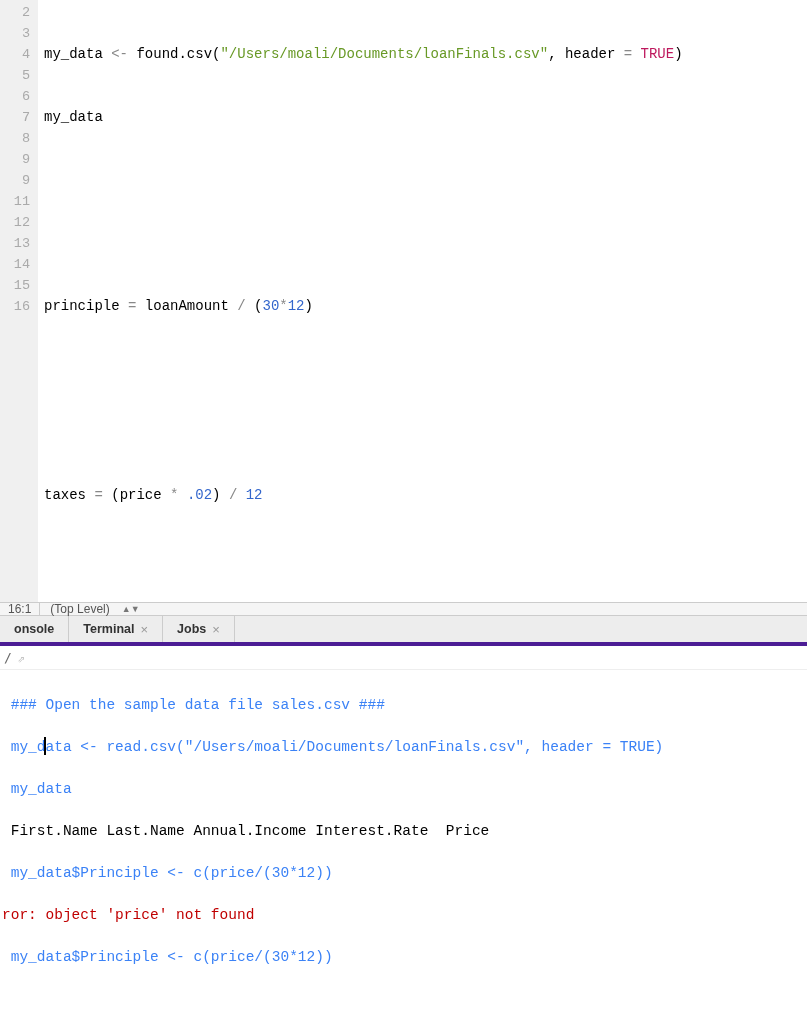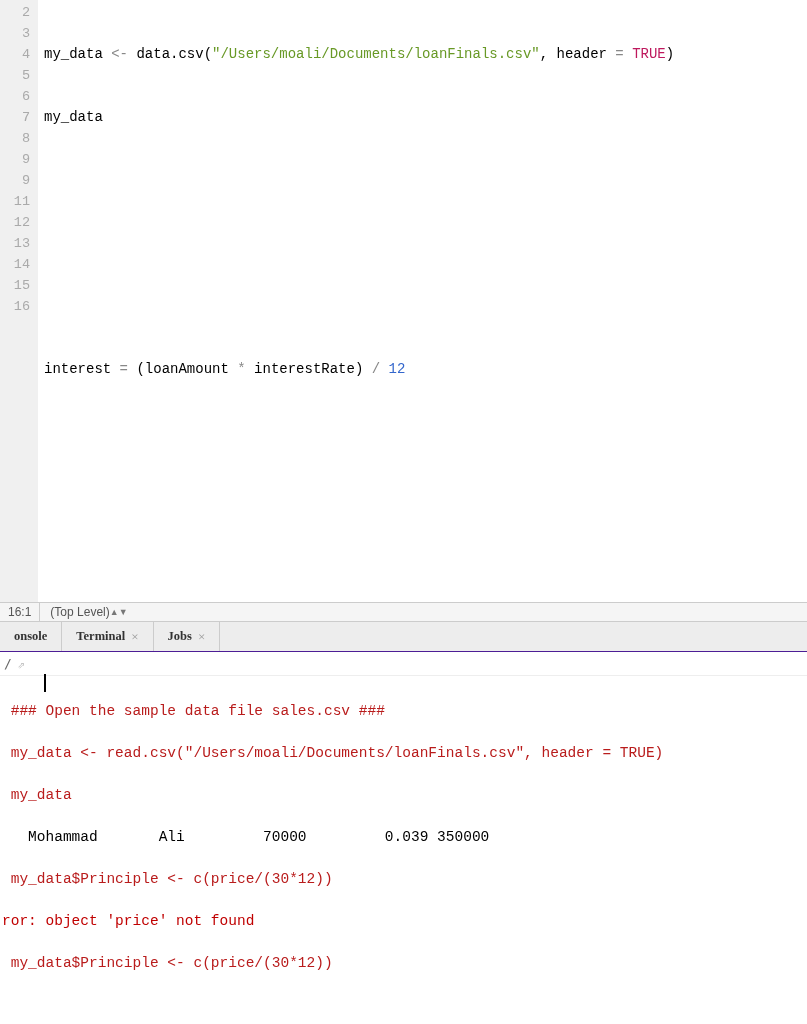--- a/index.html
+++ b/index.html
@@ -47,51 +47,51 @@
       top: -1px;
     }
     .fn { color: #000; }
     .str { color: #689926; }
     .op { color: #888; }
     .num { color: #3366cc; }
     .bool { color: #be185d; }
     .plain { color: #000; }
 
     .status-bar {
-      height: 20px;
+      height: 14px;
       background: #f5f5f5;
       border-top: 1px solid #ccc;
       border-bottom: 1px solid #ccc;
       display: flex;
       align-items: center;
       font-family: 'Lucida Grande', Arial, sans-serif;
       font-size: 12px;
       color: #555;
     }
     .sb-pos {
       padding: 0 8px;
       border-right: 1px solid #ccc;
       height: 100%;
       display: flex;
       align-items: center;
     }
     .sb-scope {
       padding: 0 10px;
       display: flex;
       align-items: center;
-      gap: 0;
+      gap: 12px;
     }
     .sb-scope .updown { font-size: 9px; color: #777; }
 
     .tabs {
       background: #ededed;
-      border-bottom: 1px solid #4c1d95;
+      border-bottom: 4px solid #4c1d95;
       display: flex;
       height: 30px;
-      font-family: Liberation Serif, serif;
+      font-family: Liberation Sans, sans-serif;
       font-size: 12.5px;
     }
     .tab {
       padding: 0 14px;
       display: flex;
       align-items: center;
       gap: 6px;
       border-right: 1px solid #ccc;
       color: #333;
       font-weight: bold;
@@ -113,21 +113,21 @@
     }
     .popout-icon { color: #bbb; font-size: 12px; }
 
     .console {
       padding: 4px 2px;
       font-size: 14.5px;
       line-height: 21px;
       white-space: pre;
       font-family: 'Lucida Console', Monaco, 'Courier New', monospace;
     }
-    .c-blue { color: #b91c1c; }
+    .c-blue { color: #3b82f6; }
     .c-red { color: #c00000; }
     .c-black { color: #000; }
   </style>
 </head>
 <body>
 
 <div class="editor-pane">
   <div class="gutter">
     <div>2</div>
       <div>3</div>
@@ -139,27 +139,28 @@
       <div>9</div>
       <div>9</div>
       <div>11</div>
       <div>12</div>
       <div>13</div>
       <div>14</div>
       <div>15</div>
       <div>16</div>
   </div>
   <div class="code-area">
-    <div class="code-line"><span class="plain">my_data</span> <span class="op">&lt;-</span> <span class="fn">data.csv</span>(<span class="str">"/Users/moali/Documents/loanFinals.csv"</span><span class="plain">, header</span><span class="op"> = </span><span class="bool">TRUE</span>)</div>
+    <div class="code-line"><span class="plain">my_data</span> <span class="op">&lt;-</span> <span class="fn">found.csv</span>(<span class="str">"/Users/moali/Documents/loanFinals.csv"</span><span class="plain">, header</span><span class="op"> = </span><span class="bool">TRUE</span>)</div>
     <div class="code-line"><span class="plain">my_data</span></div>
     <div class="code-line"></div>
     <div class="code-line"></div>
-    <div class="code-line"></div>
-    <div class="code-line"><span class="plain">interest</span><span class="op"> = </span><span class="plain">(</span><span class="plain">loanAmount</span><span class="op"> * </span><span class="plain">interestRate</span><span class="plain">)</span><span class="op"> / </span><span class="num">12</span></div>
-    <div class="code-line"></div>
+    <div class="code-line"><span class="plain">principle</span><span class="op"> = </span><span class="plain">loanAmount</span><span class="op"> / </span>(<span class="num">30</span><span class="op">*</span><span class="num">12</span>)</div>
+    <div class="code-line"></div>
+    <div class="code-line"></div>
+    <div class="code-line"><span class="plain">taxes</span><span class="op"> = </span><span class="plain">(</span><span class="plain">price</span><span class="op"> * </span><span class="num">.02</span><span class="plain">)</span><span class="op"> / </span><span class="num">12</span></div>
     <div class="code-line"></div>
     <div class="code-line"></div>
     <div class="code-line"></div>
     <div class="code-line"><span class="cursor"></span></div>
   </div>
 </div>
 
 <div class="status-bar">
   <div class="sb-pos">16:1</div>
   <div class="sb-scope">
@@ -184,21 +185,21 @@
 
 <div class="console-header">
   <span>/</span>
   <span class="popout-icon">⇗</span>
 </div>
 
 <div class="console">
 <div class="c-blue"> ### Open the sample data file sales.csv ###</div>
 <div class="c-blue"> my_data &lt;- read.csv("/Users/moali/Documents/loanFinals.csv", header = TRUE)</div>
 <div class="c-blue"> my_data</div>
-<div class="c-black">   Mohammad       Ali         70000         0.039 350000</div>
+<div class="c-black"> First.Name Last.Name Annual.Income Interest.Rate  Price</div>
 <div class="c-blue"> my_data$Principle &lt;- c(price/(30*12))</div>
 <div class="c-red">ror: object 'price' not found</div>
 <div class="c-blue"> my_data$Principle &lt;- c(price/(30*12))</div>
 
 
 
 
 
 
 

